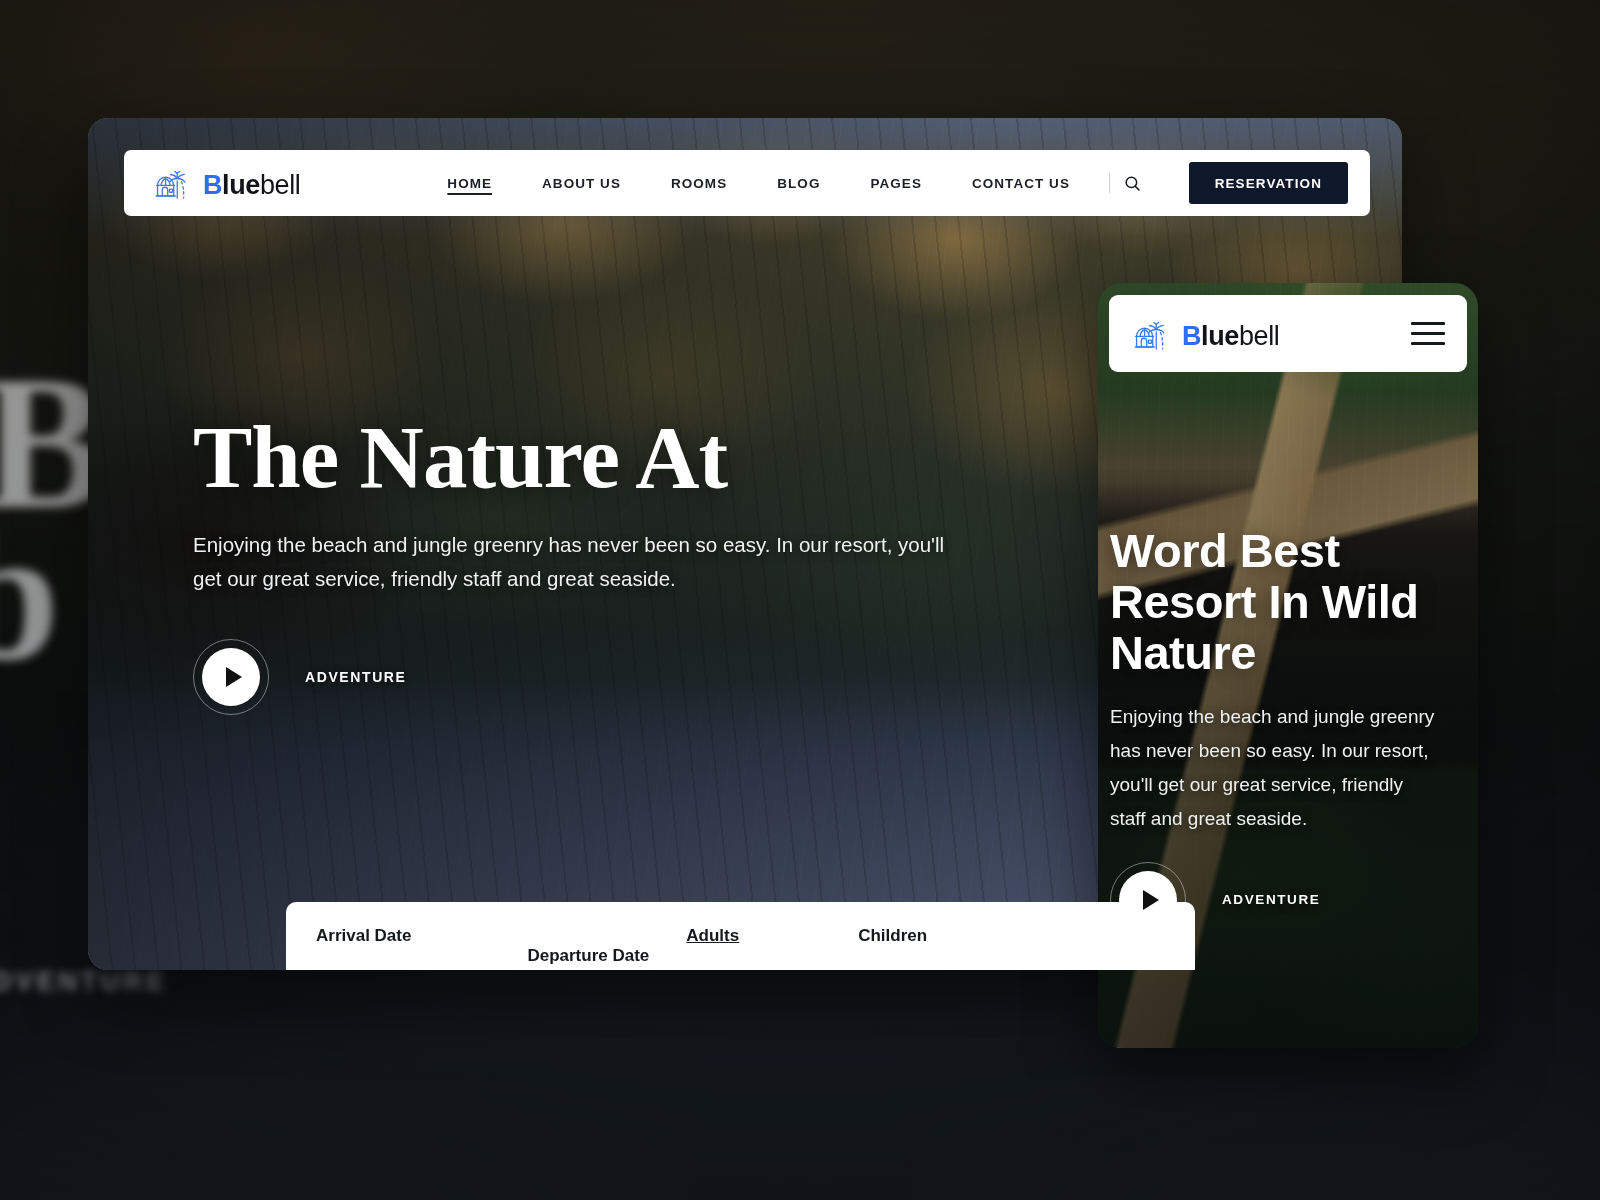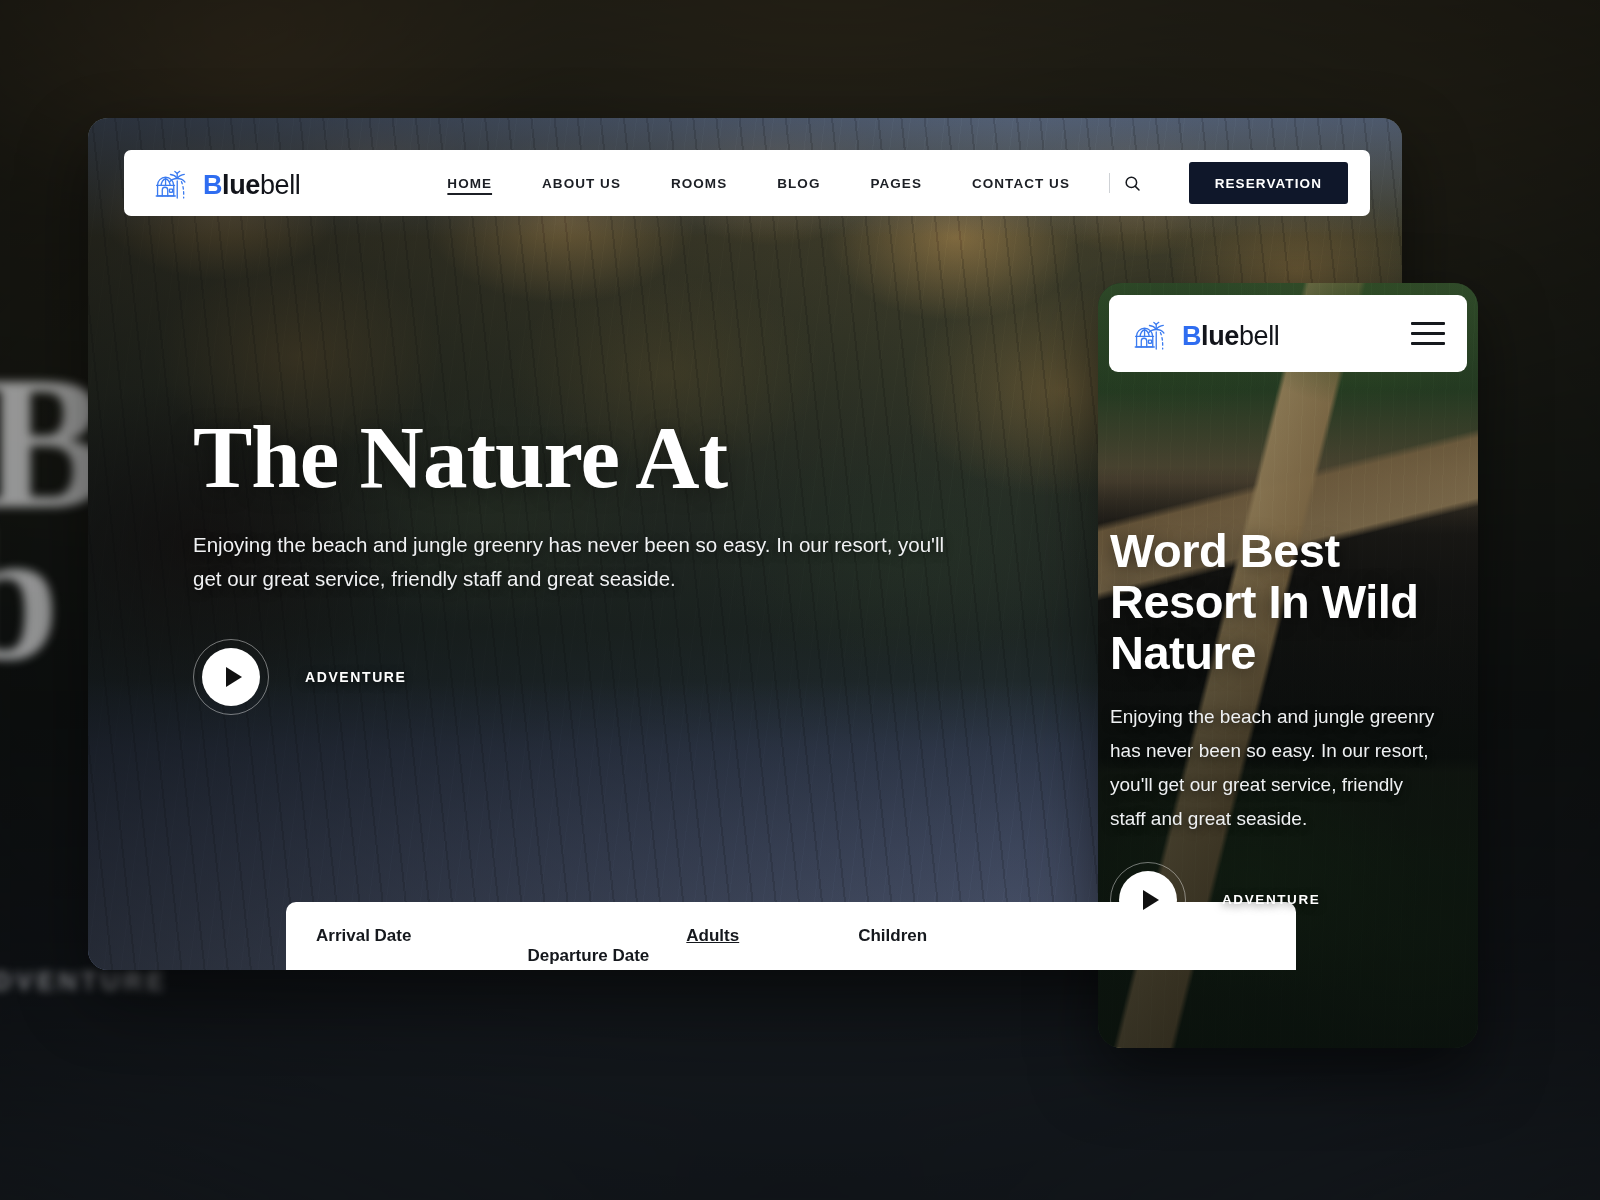--- a/index.html
+++ b/index.html
@@ -201,21 +201,21 @@
     width:0; height:0; margin-left:5px;
     border-left:16px solid #111; border-top:10px solid transparent; border-bottom:10px solid transparent;
   }
   .adventure{
     margin-left:36px; color:#fff; font-size:14px; font-weight:700; letter-spacing:1.6px;
     text-shadow:0 2px 8px rgba(0,0,0,.6);
   }
 
   
   #booking-bar{
-    position:absolute; left:198px; bottom:0; width:1010px; height:68px;
+    position:absolute; left:198px; bottom:0; width:909px; height:68px;
     background:#fff; border-radius:10px 10px 0 0; z-index:5;
     display:flex; align-items:center;
   }
   .booking-field{
     font-size:17px; font-weight:700; color:#15181d; white-space:nowrap;
   }
   #bf-0{ margin-left:30px; }
   #bf-1{ margin-left:116px;margin-top:40px; }
   #bf-2{ margin-left:37px;text-decoration:underline; }
   #bf-3{ margin-left:119px; }

